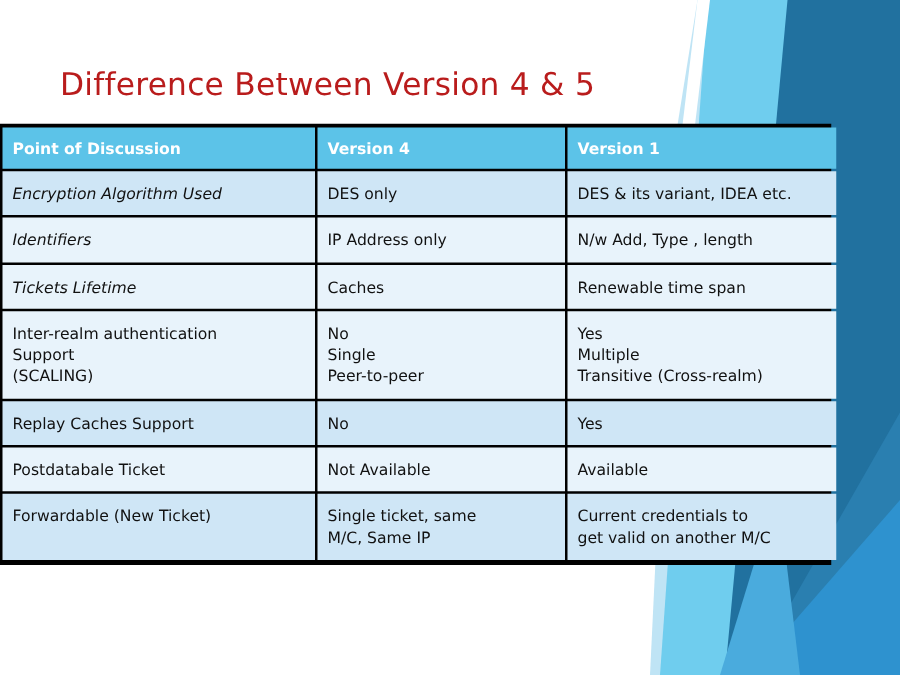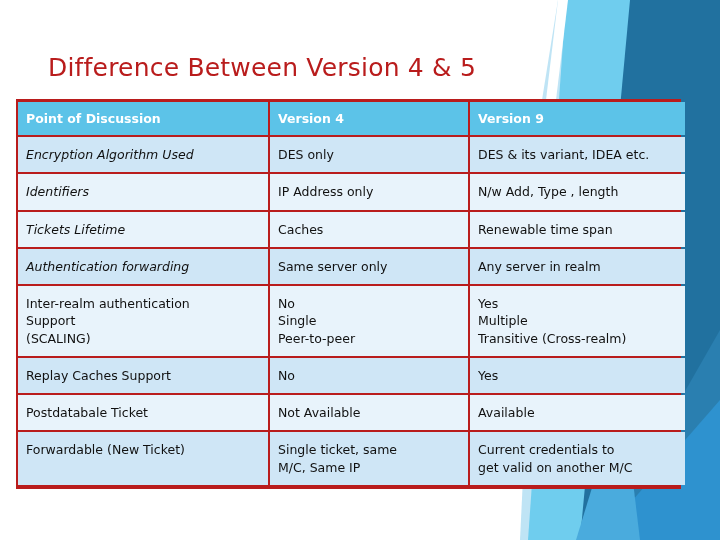--- a/index.html
+++ b/index.html
@@ -42,24 +42,24 @@
     font-size: 25px;
     font-weight: 400;
     letter-spacing: 0.2px;
     color: #b91c1c;
     white-space: nowrap;
   }
 
   
   #table-wrap {
     position: absolute;
-    left: 16px;
+    left: 0px;
     top: 99px;
     width: 665px;
-    background: #b91c1c;
+    background: #000000;
     padding: 1px 2px 2px 0px;
     box-sizing: border-box;
   }
 
   table.cmp {
     border-collapse: separate;
     border-spacing: 2px 2px;
     width: 663px;
     table-layout: fixed;
   }
@@ -138,43 +138,38 @@
     <table class="cmp">
       <colgroup>
         <col class="c1">
           <col class="c2">
           <col class="c3">
       </colgroup>
       <thead>
         <tr>
           <th>Point of Discussion</th>
           <th>Version 4</th>
-          <th>Version 9</th>
+          <th>Version 1</th>
         </tr>
       </thead>
       <tbody>
           <tr class="band-a">
             <td class="k-italic ml">Encryption Algorithm Used</td>
             <td class="ml">DES only</td>
             <td class="ml">DES &amp; its variant, IDEA etc.</td>
           </tr>
           <tr class="band-b">
             <td class="k-italic ml">Identifiers</td>
             <td class="ml">IP Address only</td>
             <td class="ml">N/w  Add, Type , length</td>
           </tr>
           <tr class="band-b">
             <td class="k-italic ml">Tickets Lifetime</td>
             <td class="ml">Caches</td>
             <td class="ml">Renewable time span</td>
-          </tr>
-          <tr class="band-a">
-            <td class="k-italic ml">Authentication forwarding</td>
-            <td class="ml">Same server only</td>
-            <td class="ml">Any server in realm</td>
           </tr>
           <tr class="band-b">
             <td class="k-italic-teal ml">Inter-realm authentication
 Support
 (SCALING)</td>
             <td class="ml">No
 Single
 Peer-to-peer</td>
             <td class="ml">Yes
 Multiple

